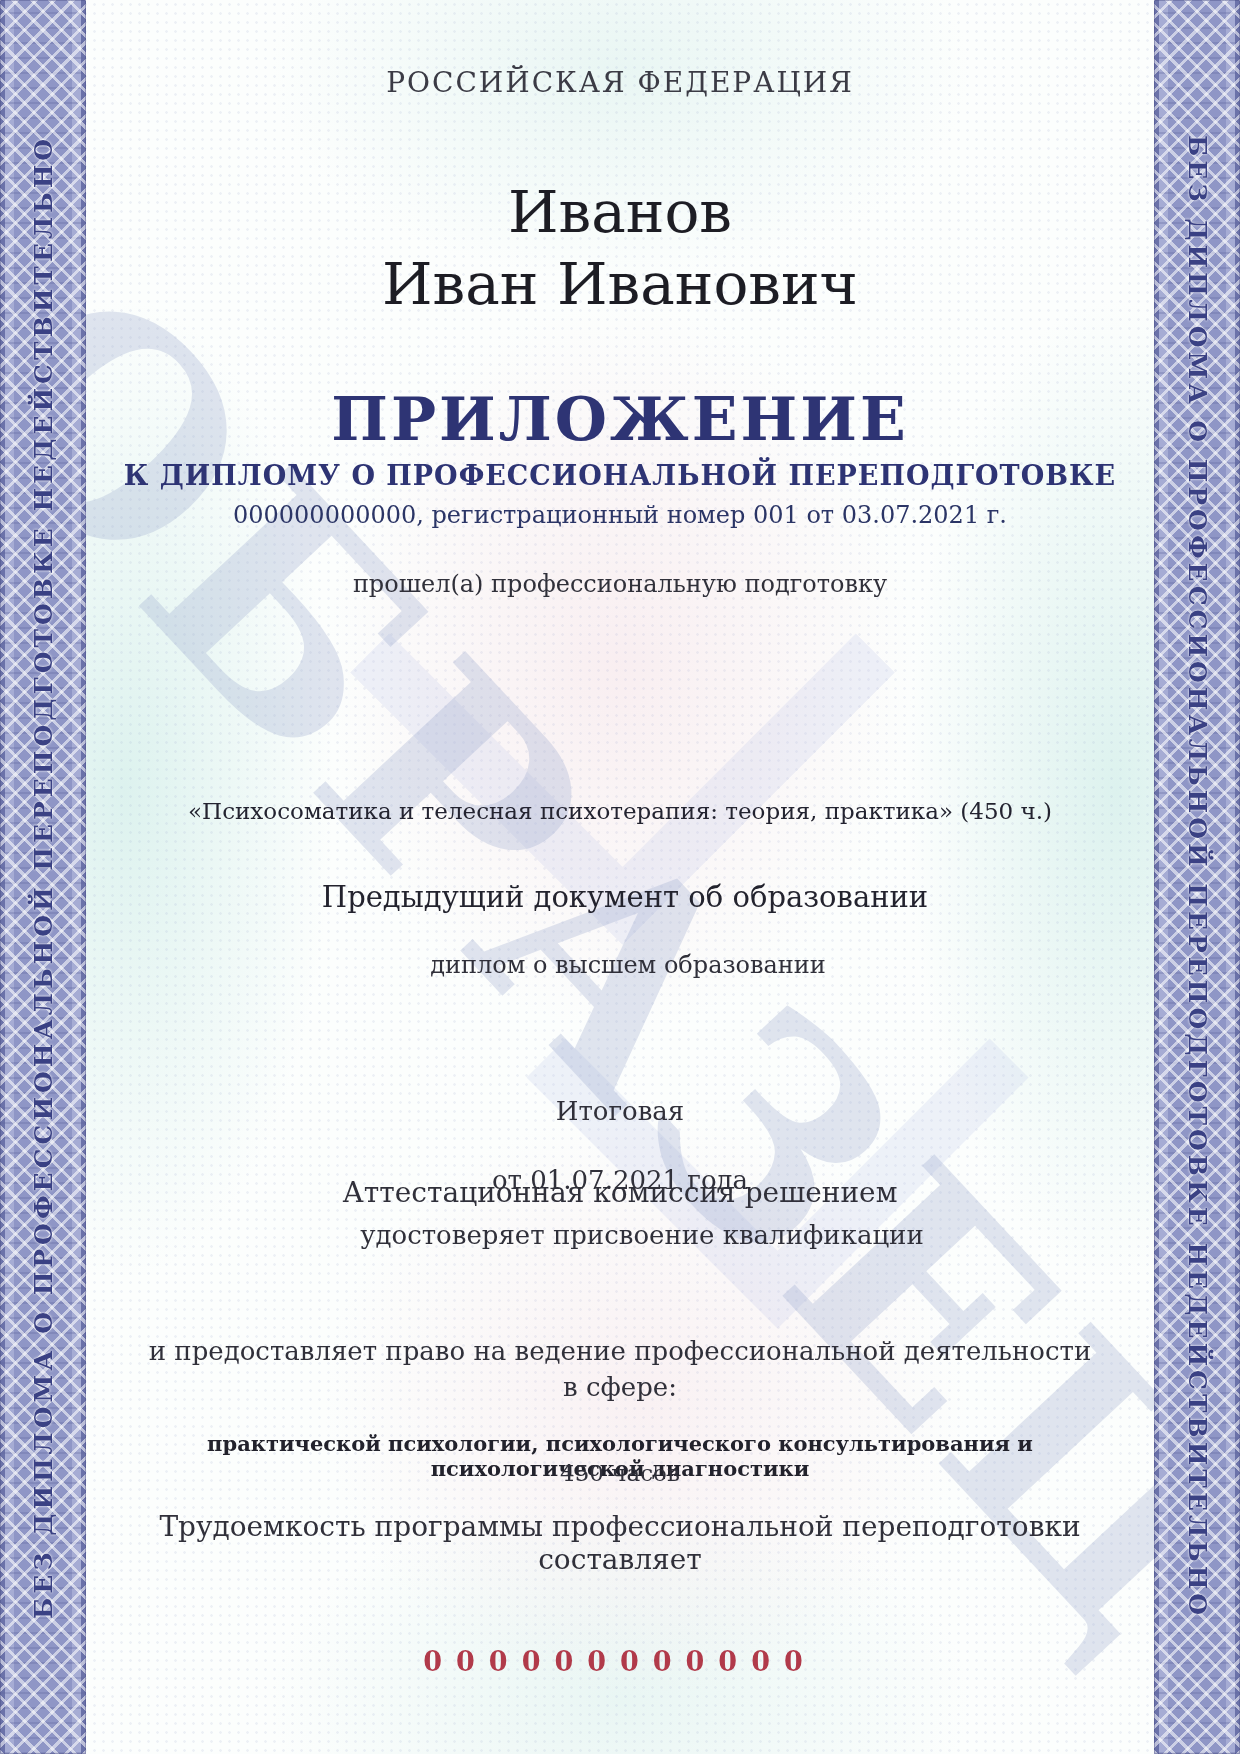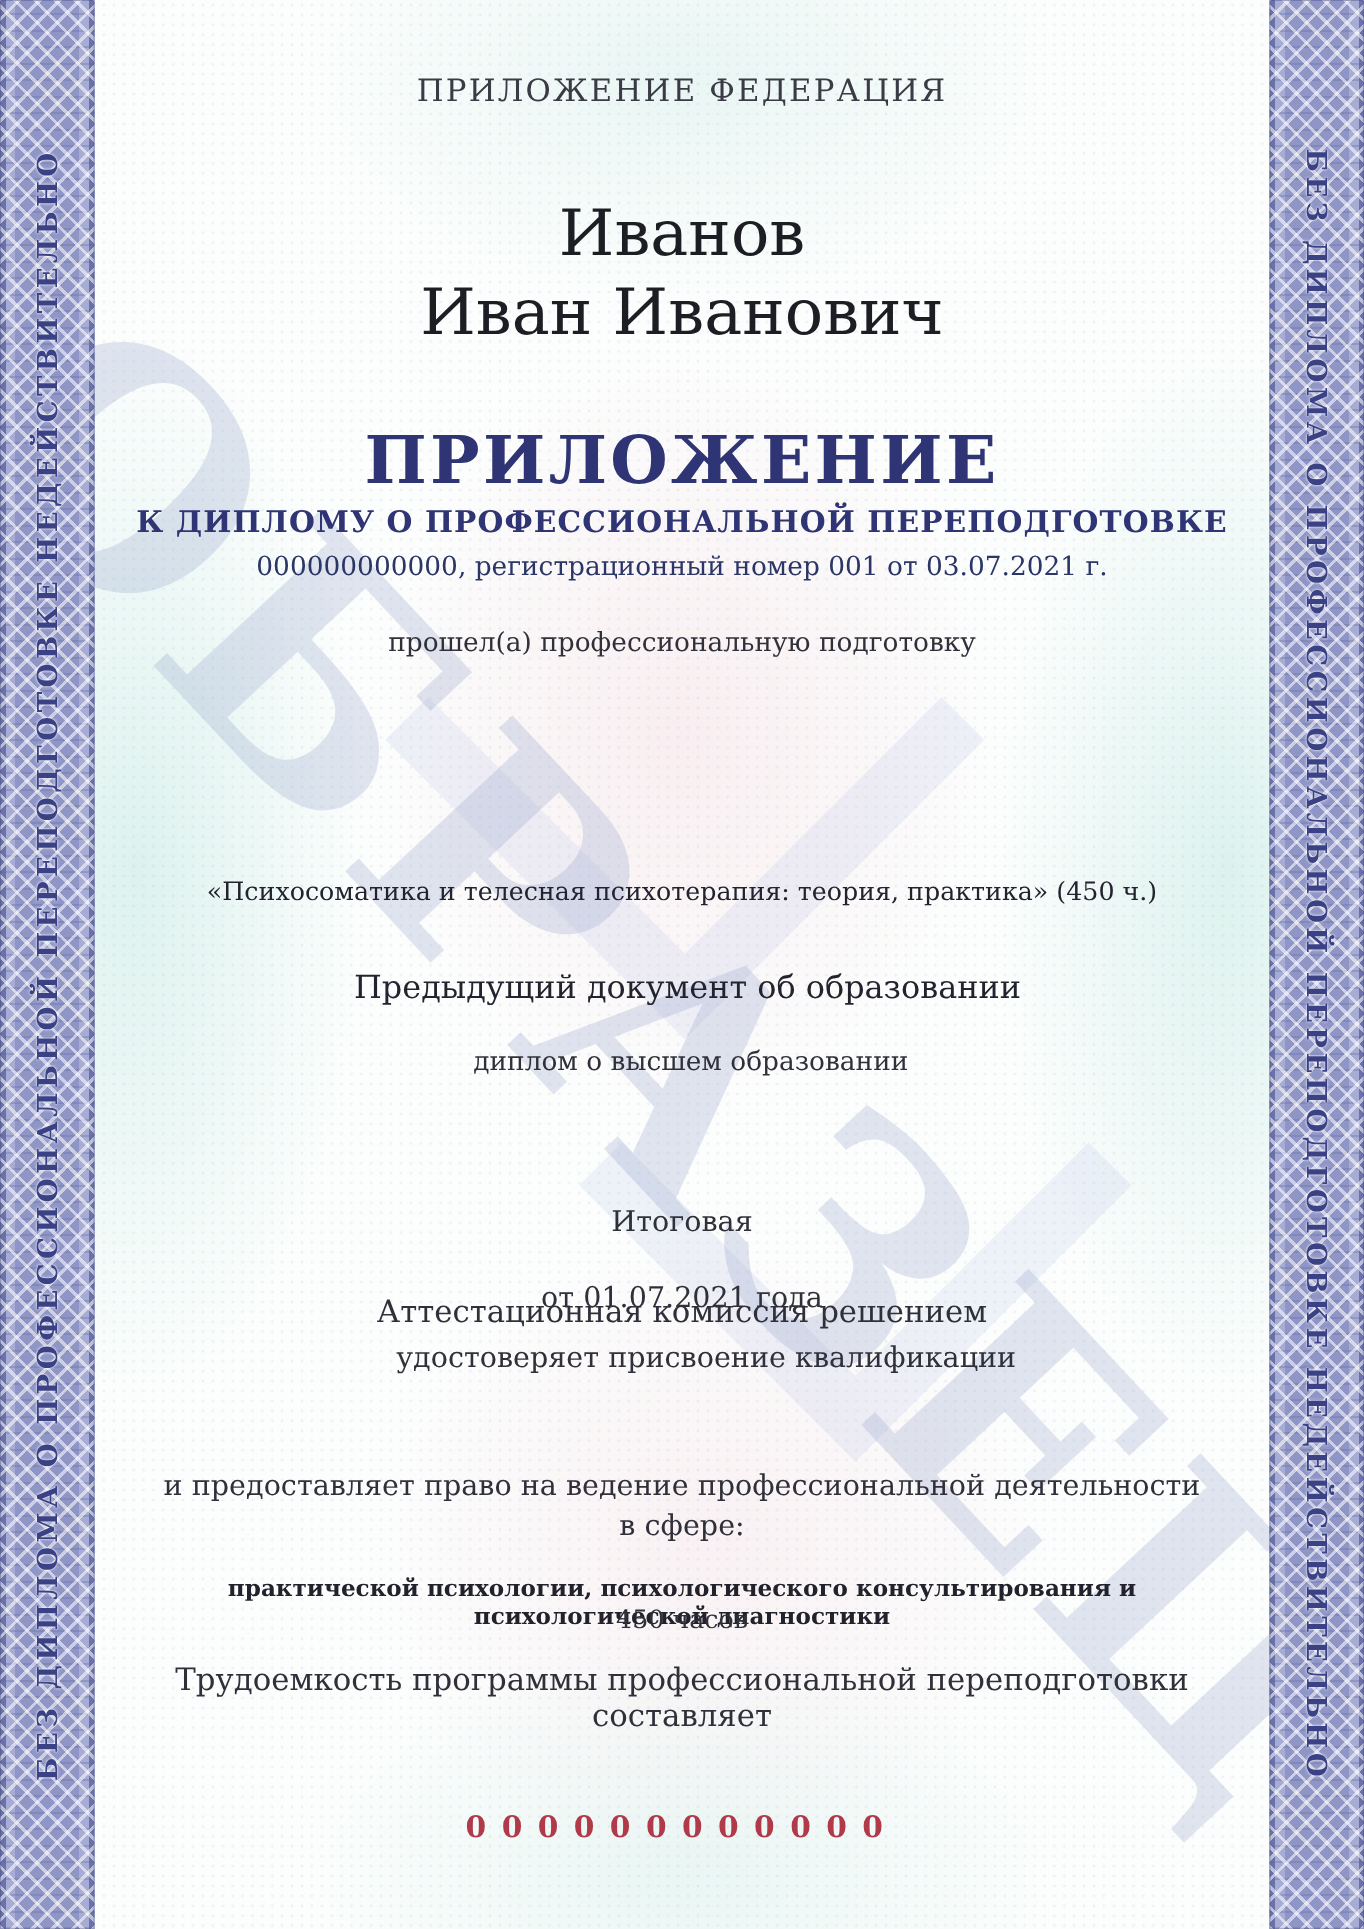--- a/index.html
+++ b/index.html
@@ -96,21 +96,21 @@
 
   <div class="watermark">ОБРАЗЕЦ</div>
 
   <div class="border-strip left">
     <div class="border-text">БЕЗ ДИПЛОМА О ПРОФЕССИОНАЛЬНОЙ ПЕРЕПОДГОТОВКЕ НЕДЕЙСТВИТЕЛЬНО</div>
   </div>
   <div class="border-strip right">
     <div class="border-text">БЕЗ ДИПЛОМА О ПРОФЕССИОНАЛЬНОЙ ПЕРЕПОДГОТОВКЕ НЕДЕЙСТВИТЕЛЬНО</div>
   </div>
 
-  <div class="tl country">ПРИЛОЖЕНИЕ ФЕДЕРАЦИЯ</div>
+  <div class="tl country">РОССИЙСКАЯ ФЕДЕРАЦИЯ</div>
 
   <div class="tl name1">Иванов</div>
   <div class="tl name2">Иван Иванович</div>
 
   <div class="tl doctitle">ПРИЛОЖЕНИЕ</div>
   <div class="tl docsub">К ДИПЛОМУ О ПРОФЕССИОНАЛЬНОЙ ПЕРЕПОДГОТОВКЕ</div>
   <div class="tl regline">000000000000, регистрационный номер 001 от 03.07.2021 г.</div>
 
   <div class="tl train1">прошел(а) профессиональную подготовку</div>
 

